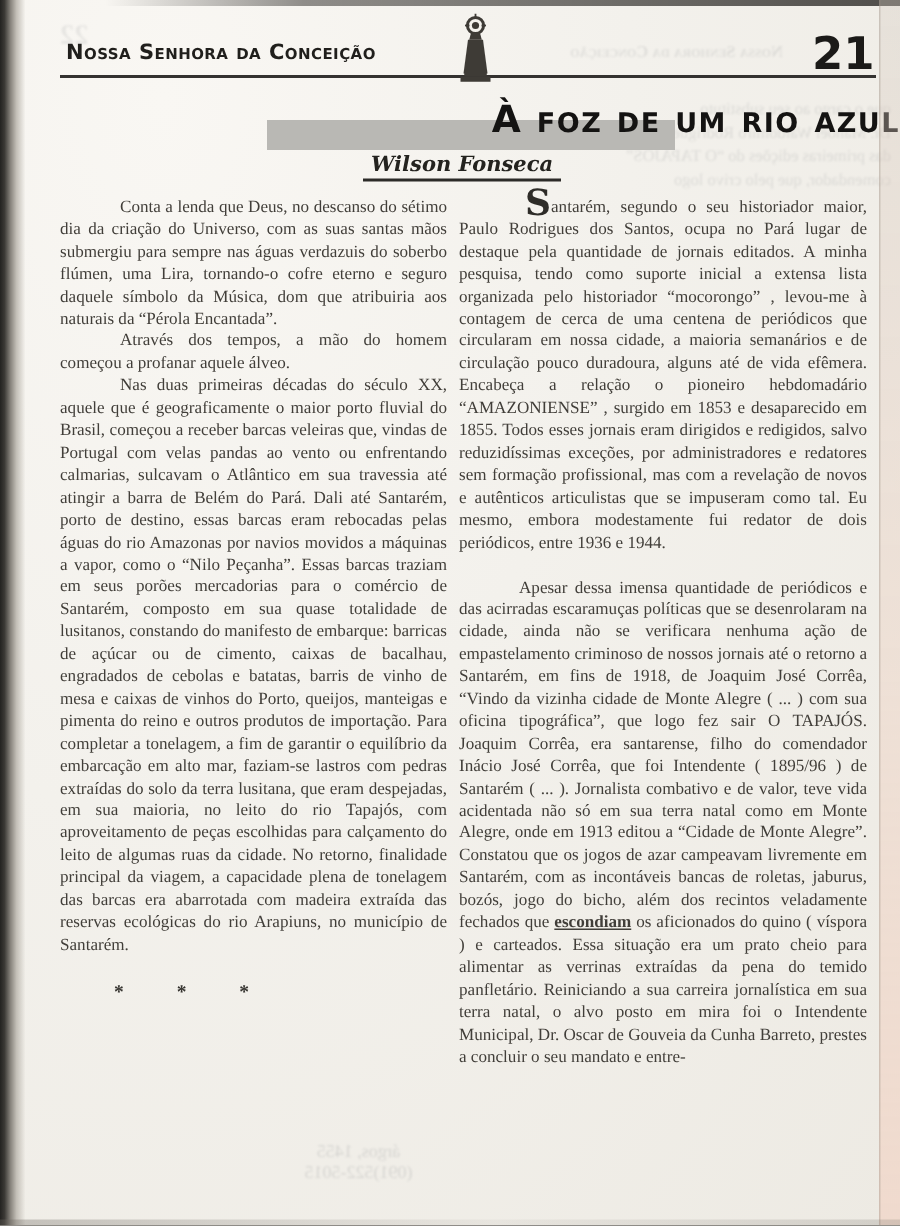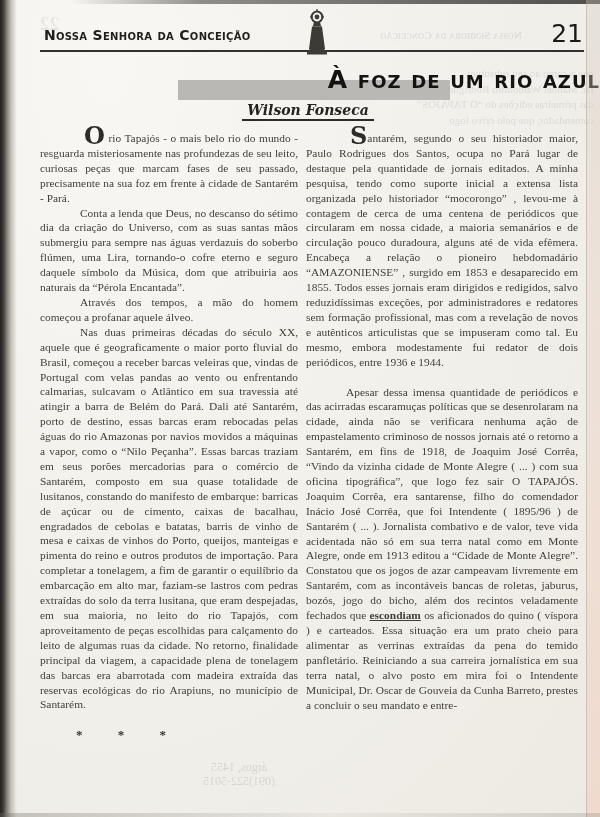--- a/index.html
+++ b/index.html
@@ -14,21 +14,21 @@
     background:linear-gradient(90deg,rgba(40,38,35,0),rgba(40,38,35,.5) 25%,rgba(40,38,35,.8) 100%);}
   .edge-right{position:absolute;top:0;right:0;bottom:0;width:13px;border-left:1px solid rgba(150,138,125,.35);
     background:linear-gradient(180deg,rgba(212,202,192,.35),rgba(236,206,190,.4) 55%,rgba(242,205,188,.55));}
   .edge-bottom{position:absolute;left:0;right:0;bottom:0;height:4px;
     background:linear-gradient(90deg,rgba(110,105,98,.35),rgba(110,105,98,.06) 55%,rgba(110,105,98,.22));}
 
   
   .running-title{position:absolute;left:44px;top:27px;font-family:"DejaVu Sans",sans-serif;
     font-weight:bold;font-variant:small-caps;font-size:14px;letter-spacing:.3px;color:#201f1c;}
   .page-number{position:absolute;right:17px;top:19px;font-family:"DejaVu Sans",sans-serif;
-    font-weight:normal;font-size:25px;color:#1b1a18;}
+    font-weight:bold;font-size:30px;color:#1b1a18;}
   .header-rule{position:absolute;left:40px;right:16px;top:50px;height:2px;background:#343230;}
   .statue{position:absolute;left:303px;top:9px;width:28px;height:48px;}
 
   
   .title-bar{position:absolute;left:178px;top:80px;width:272px;height:20px;background:#b9b8b4;}
   .article-title{position:absolute;left:0;right:0;top:65px;text-align:right;
     font-family:"DejaVu Sans",sans-serif;font-weight:bold;font-variant:small-caps;
     font-size:25px;letter-spacing:1px;color:#141312;}
   .article-author{position:absolute;left:0;right:0;top:101px;text-align:center;padding-left:16px;}
   .article-author span{font-family:"DejaVu Serif",serif;font-style:italic;font-weight:600;
@@ -92,21 +92,20 @@
     </g>
   </svg>
 
   <div class="title-bar"></div>
   <div class="article-title">À foz de um rio azul</div>
   <div class="article-author">
     <span>Wilson Fonseca</span>
   </div>
 
   <div class="col col-left">
-    <p class="first"><span class="initial">O</span><span> rio Tapajós - o mais belo rio do mundo - resguarda misteriosamente nas profundezas de seu leito, curiosas peças que marcam fases de seu passado, precisamente na sua foz em frente à cidade de Santarém - Pará.</span></p>
     <p>Conta a lenda que Deus, no descanso do sétimo dia da criação do Universo, com as suas santas mãos submergiu para sempre nas águas verdazuis do soberbo flúmen, uma Lira, tornando-o cofre eterno e seguro daquele símbolo da Música, dom que atribuiria aos naturais da “Pérola Encantada”.</p>
     <p>Através dos tempos, a mão do homem começou a profanar aquele álveo.</p>
     <p>Nas duas primeiras décadas do século XX, aquele que é geograficamente o maior porto fluvial do Brasil, começou a receber barcas veleiras que, vindas de Portugal com velas pandas ao vento ou enfrentando calmarias, sulcavam o Atlântico em sua travessia até atingir a barra de Belém do Pará. Dali até Santarém, porto de destino, essas barcas eram rebocadas pelas águas do rio Amazonas por navios movidos a máquinas a vapor, como o “Nilo Peçanha”. Essas barcas traziam em seus porões mercadorias para o comércio de Santarém, composto em sua quase totalidade de lusitanos, constando do manifesto de embarque: barricas de açúcar ou de cimento, caixas de bacalhau, engradados de cebolas e batatas, barris de vinho de mesa e caixas de vinhos do Porto, queijos, manteigas e pimenta do reino e outros produtos de importação. Para completar a tonelagem, a fim de garantir o equilíbrio da embarcação em alto mar, faziam-se lastros com pedras extraídas do solo da terra lusitana, que eram despejadas, em sua maioria, no leito do rio Tapajós, com aproveitamento de peças escolhidas para calçamento do leito de algumas ruas da cidade. No retorno, finalidade principal da viagem, a capacidade plena de tonelagem das barcas era abarrotada com madeira extraída das reservas ecológicas do rio Arapiuns, no município de Santarém.</p>
     <div class="separator">* * *</div>
   </div>
 
   <div class="col col-right">
     <p class="first"><span class="initial">S</span><span>antarém, segundo o seu historiador maior, Paulo Rodrigues dos Santos, ocupa no Pará lugar de destaque pela quantidade de jornais editados. A minha pesquisa, tendo como suporte inicial a extensa lista organizada pelo historiador “mocorongo” , levou-me à contagem de cerca de uma centena de periódicos que circularam em nossa cidade, a maioria semanários e de circulação pouco duradoura, alguns até de vida efêmera. Encabeça a relação o pioneiro hebdomadário “AMAZONIENSE” , surgido em 1853 e desaparecido em 1855. Todos esses jornais eram dirigidos e redigidos, salvo reduzidíssimas exceções, por administradores e redatores sem formação profissional, mas com a revelação de novos e autênticos articulistas que se impuseram como tal. Eu mesmo, embora modestamente fui redator de dois periódicos, entre 1936 e 1944.</span></p>
     <p class="gap"><span>Apesar dessa imensa quantidade de periódicos e das acirradas escaramuças políticas que se desenrolaram na cidade, ainda não se verificara nenhuma ação de empastelamento criminoso de nossos jornais até o retorno a Santarém, em fins de 1918, de Joaquim José Corrêa, “Vindo da vizinha cidade de Monte Alegre ( ... ) com sua oficina tipográfica”, que logo fez sair O TAPAJÓS. Joaquim Corrêa, era santarense, filho do comendador Inácio José Corrêa, que foi Intendente ( 1895/96 ) de Santarém ( ... ). Jornalista combativo e de valor, teve vida acidentada não só em sua terra natal como em Monte Alegre, onde em 1913 editou a “Cidade de Monte Alegre”. Constatou que os jogos de azar campeavam livremente em Santarém, com as incontáveis bancas de roletas, jaburus, bozós, jogo do bicho, além dos recintos veladamente fechados que </span><span class="u">escondiam</span><span> os aficionados do quino ( víspora ) e carteados. Essa situação era um prato cheio para alimentar as verrinas extraídas da pena do temido panfletário. Reiniciando a sua carreira jornalística em sua terra natal, o alvo posto em mira foi o Intendente Municipal, Dr. Oscar de Gouveia da Cunha Barreto,  prestes a concluir o seu mandato e entre-</span></p>
   </div>

